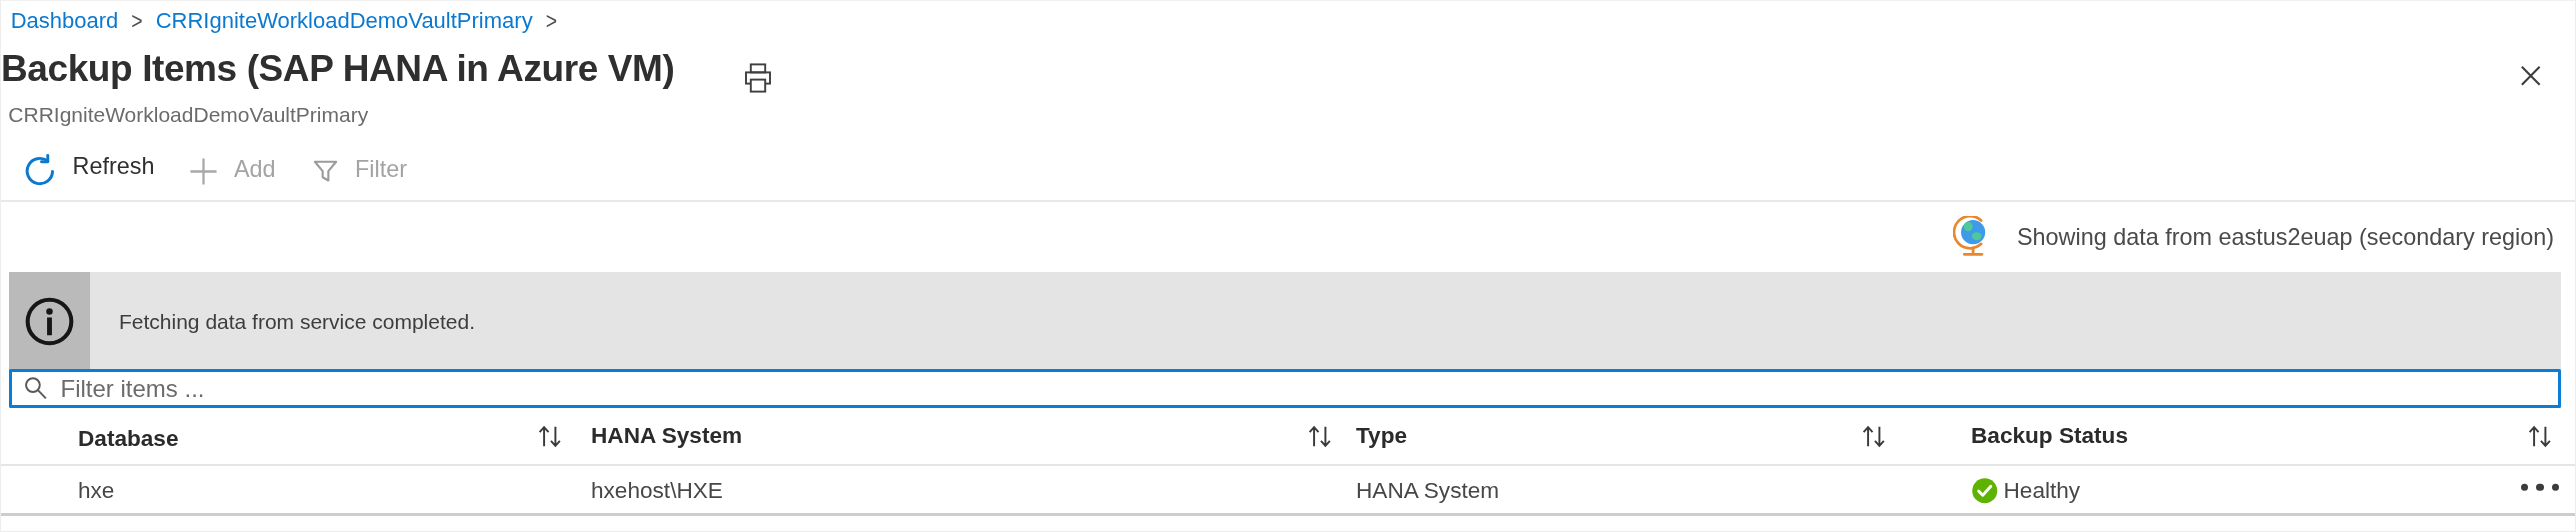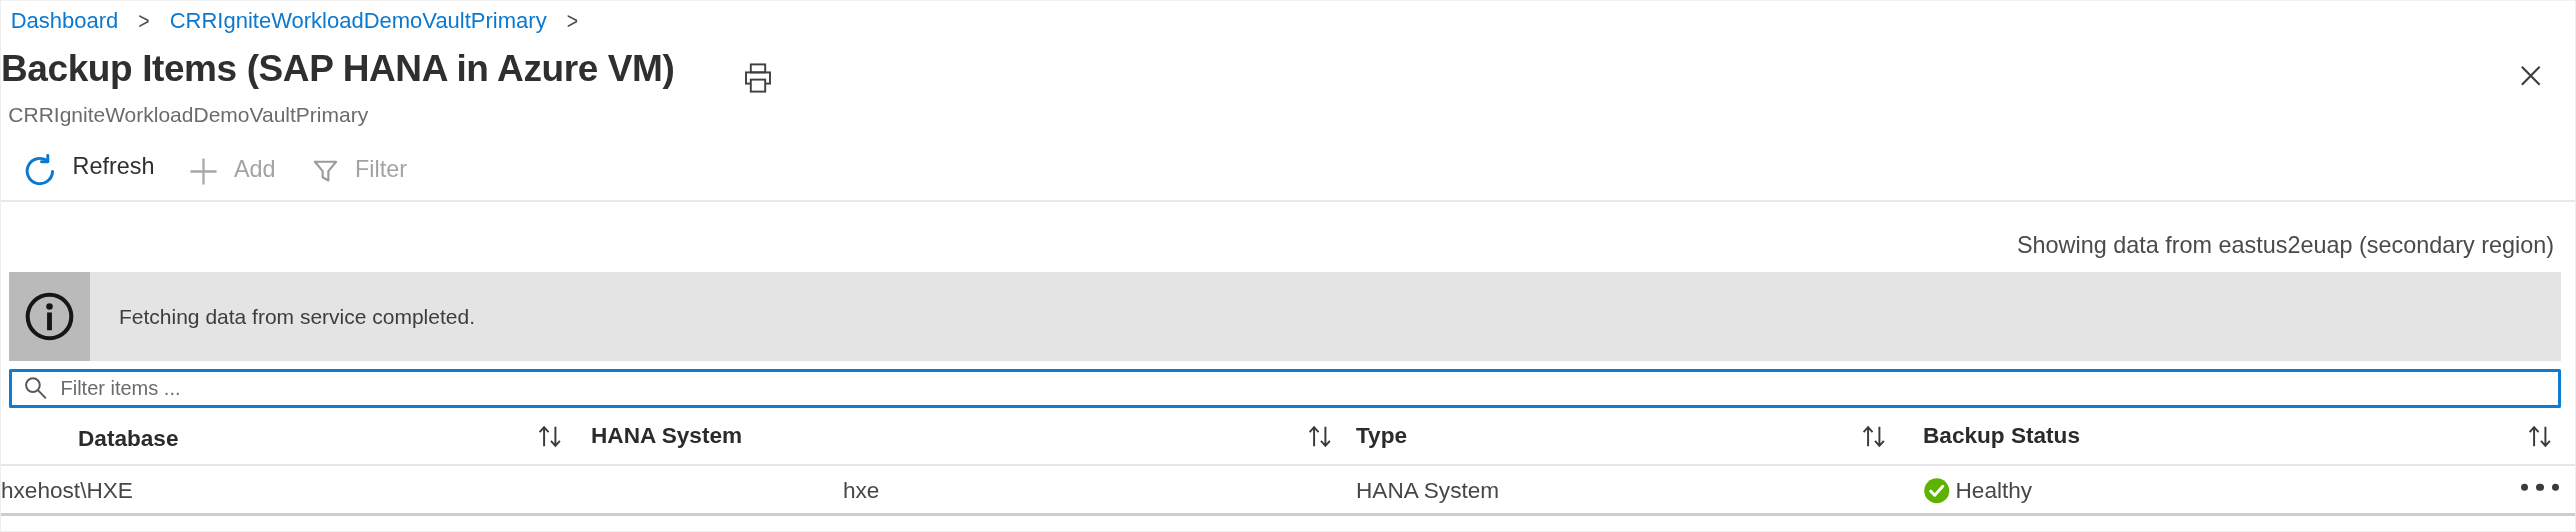--- a/index.html
+++ b/index.html
@@ -14,21 +14,21 @@
     border-right: 1.6px solid #ededed;
     border-top: 1.6px solid #f1f1f1;
     border-bottom: 1.6px solid #ededed;
     overflow: hidden;
     color: #333;
   }
 
   
   .breadcrumb {
     position: absolute; top: 6.5px; left: 9.7px;
-    display: flex; align-items: center; gap: 20px;
+    display: flex; align-items: center; gap: 13px;
     font-size: 22px; white-space: nowrap;
   }
   .crumb-link { color: #0b79d0; cursor: pointer; }
   .crumb-sep { color: #4f4f4f; font-size: 19.4px; transform: scaleY(1.25); }
 
   
   .page-title {
     position: absolute; top: 47px; left: 0;
     font-size: 37px; font-weight: 600; color: #2f2f2f;
     letter-spacing: -0.4px; white-space: nowrap;
@@ -53,65 +53,65 @@
   .toolbar-btn .btn-label { color: #2f2f2f; }
   .toolbar-btn.disabled .btn-label { color: #a3a3a3; cursor: default; }
   .toolbar-divider {
     position: absolute; top: 199px; left: 0; width: 100%; height: 1.6px;
     background: #e8e8e8;
   }
 
   
   .region-status {
     position: absolute; top: 216px; right: 21px; height: 40px;
-    display: flex; align-items: center; gap: 15px;
-    font-size: 23.4px; color: #4a4a4a; white-space: nowrap; flex-direction: column;
+    display: flex; align-items: center; gap: 27px;
+    font-size: 23.4px; color: #4a4a4a; white-space: nowrap;
   }
 
   
   .info-banner {
     position: absolute; top: 271px; left: 8px;
-    width: 2552px; height: 89px;
+    width: 2552px; height: 99px;
     background: #e4e4e4; display: flex; align-items: stretch;
   }
   .info-banner-iconbox {
     width: 81px; flex: 0 0 81px; background: #bababa;
     display: flex; align-items: center; justify-content: center;
   }
   .info-banner-text {
     display: flex; align-items: center; padding-left: 29px;
     font-size: 21px; color: #3d3d3d;
   }
 
   
   .filter-box {
     position: absolute; top: 368px; left: 8px;
     width: 2552px; height: 39px;
     border: 3.2px solid #0c7cd5; border-radius: 1.6px; background: #fff;
     display: flex; align-items: center; padding: 0 9.7px; gap: 11.3px;
   }
   .filter-box input {
     flex: 1; border: none; outline: none; background: transparent;
-    font-size: 20px; color: #7f1d1d; font-family: inherit; height: 100%;
+    font-size: 24px; color: #7f1d1d; font-family: inherit; height: 100%;
   }
   .filter-box input::placeholder { color: #6b6b6b; opacity: 1; }
 
   
   .table-header {
     position: absolute; top: 407px; left: 0; width: 100%; height: 58px;
     display: flex; align-items: center;
     border-bottom: 2.4px solid #e5e5e5;
     font-size: 22.6px; font-weight: 600; color: #2b2b2b;
   }
   .th { display: flex; align-items: center; cursor: pointer; }
   .sort-icon { margin-left: auto; display: inline-flex; }
   .col-database { width: 590px; flex: 0 0 590px; padding-left: 77px; padding-right: 27.5px; align-items: flex-end; }
   .col-hana     { width: 765px; flex: 0 0 765px; padding-right: 22.6px; }
   .col-type     { width: 567px; flex: 0 0 567px; padding-right: 36px; text-align: center; }
-  .col-backup   { flex: 1 1 auto; padding-right: 22px; }
+  .col-backup   { flex: 1 1 auto; padding-right: 22px; margin-left: 48px; }
 
   .table-row {
     position: absolute; top: 468px; left: 0; width: 100%; height: 47px;
     display: flex; align-items: center;
     border-bottom: 3.2px solid #cdcdcd;
     font-size: 22.6px; font-weight: 400; color: #474747;
     cursor: pointer;
   }
   .td { display: flex; align-items: center; }
   .status-cell { gap: 5px; }
@@ -238,25 +238,25 @@
       <span class="sort-icon">
         <svg width="27.5" height="31" viewBox="0 0 34 38">
           <path d="M10 31 V8 M4.5 13.5 L10 7.5 L15.5 13.5" fill="none" stroke="#3a3a3a" stroke-width="2.4"></path>
           <path d="M24 7 V30 M18.5 24.5 L24 30.5 L29.5 24.5" fill="none" stroke="#3a3a3a" stroke-width="2.4"></path>
         </svg>
       </span>
     </div>
   </div>
 
   <div class="table-row">
+    <div class="td col-database">
+      <span>hxe</span>
+    </div>
     <div class="td col-hana">
       <span>hxehost\HXE</span>
-    </div>
-    <div class="td col-database">
-      <span>hxe</span>
     </div>
     <div class="td col-type">
       <span>HANA System</span>
     </div>
     <div class="td col-backup status-cell">
       <svg width="27.5" height="27.5" viewBox="0 0 34 34">
         <circle cx="17" cy="17" r="15.5" fill="#5db300"></circle>
         <path d="M9.5 17.5 L14.5 22.5 L24.5 11.5" fill="none" stroke="#ffffff" stroke-width="3.6" stroke-linecap="round" stroke-linejoin="round"></path>
       </svg>
       <span>Healthy</span>

